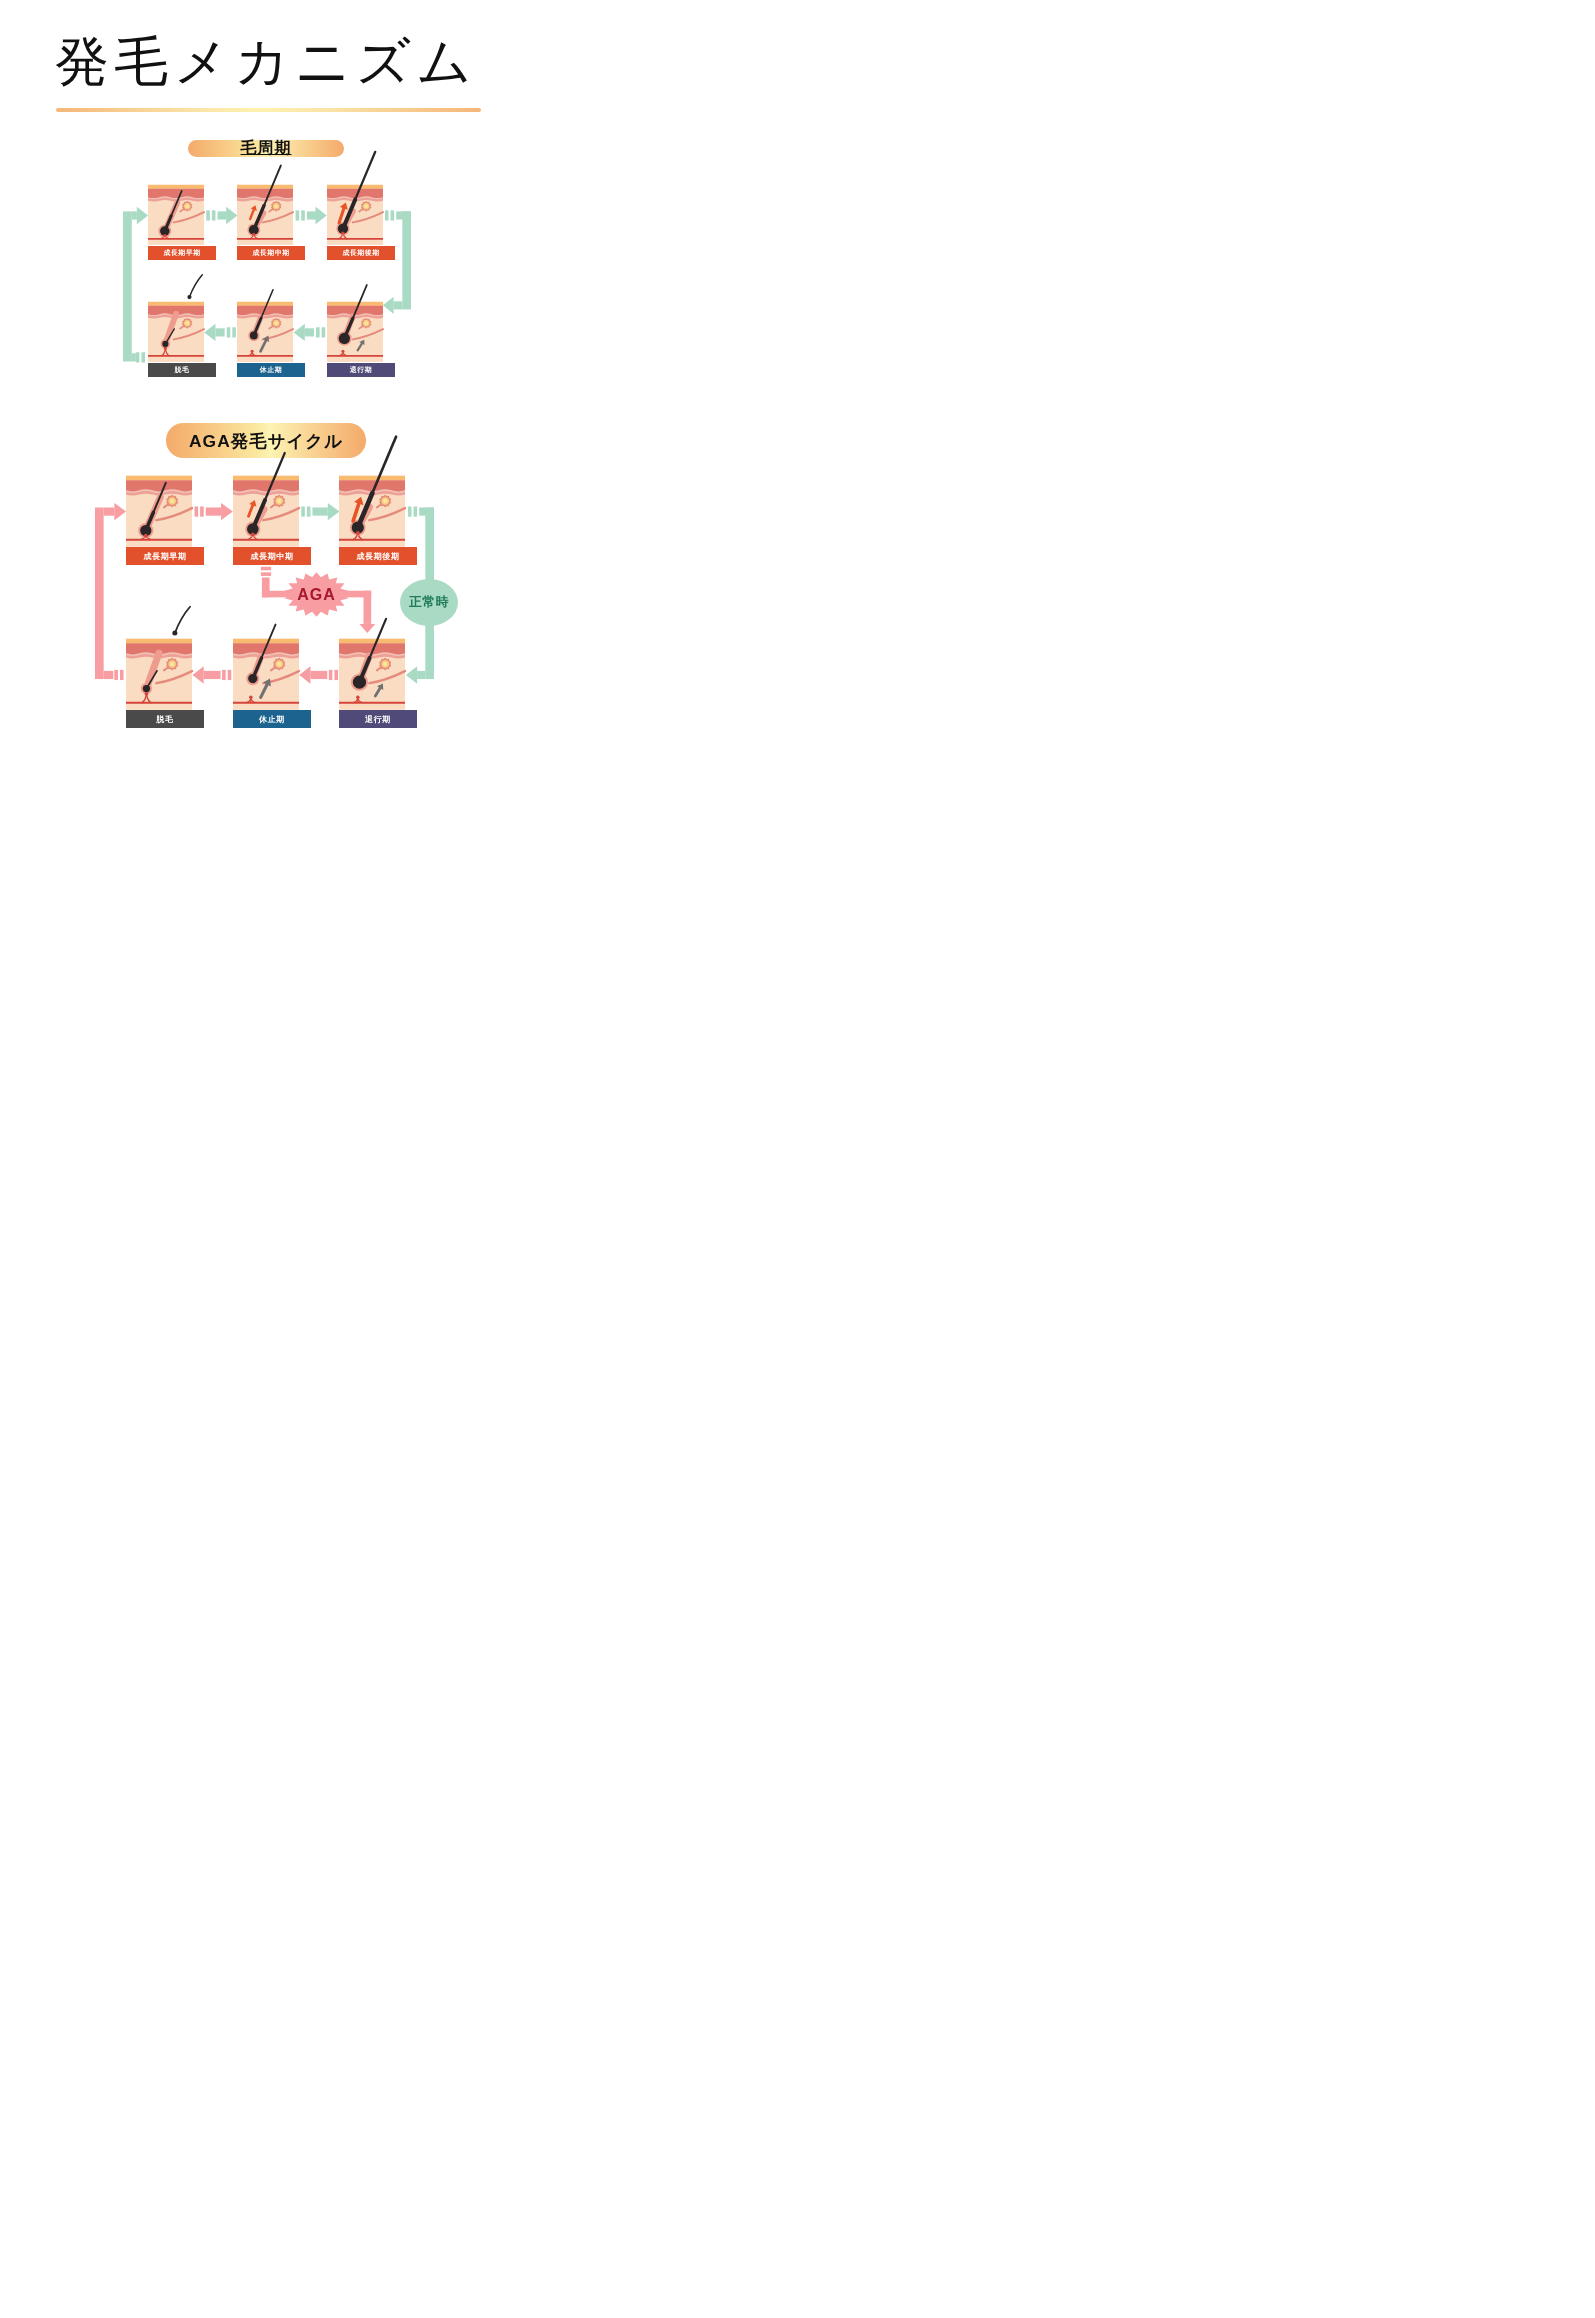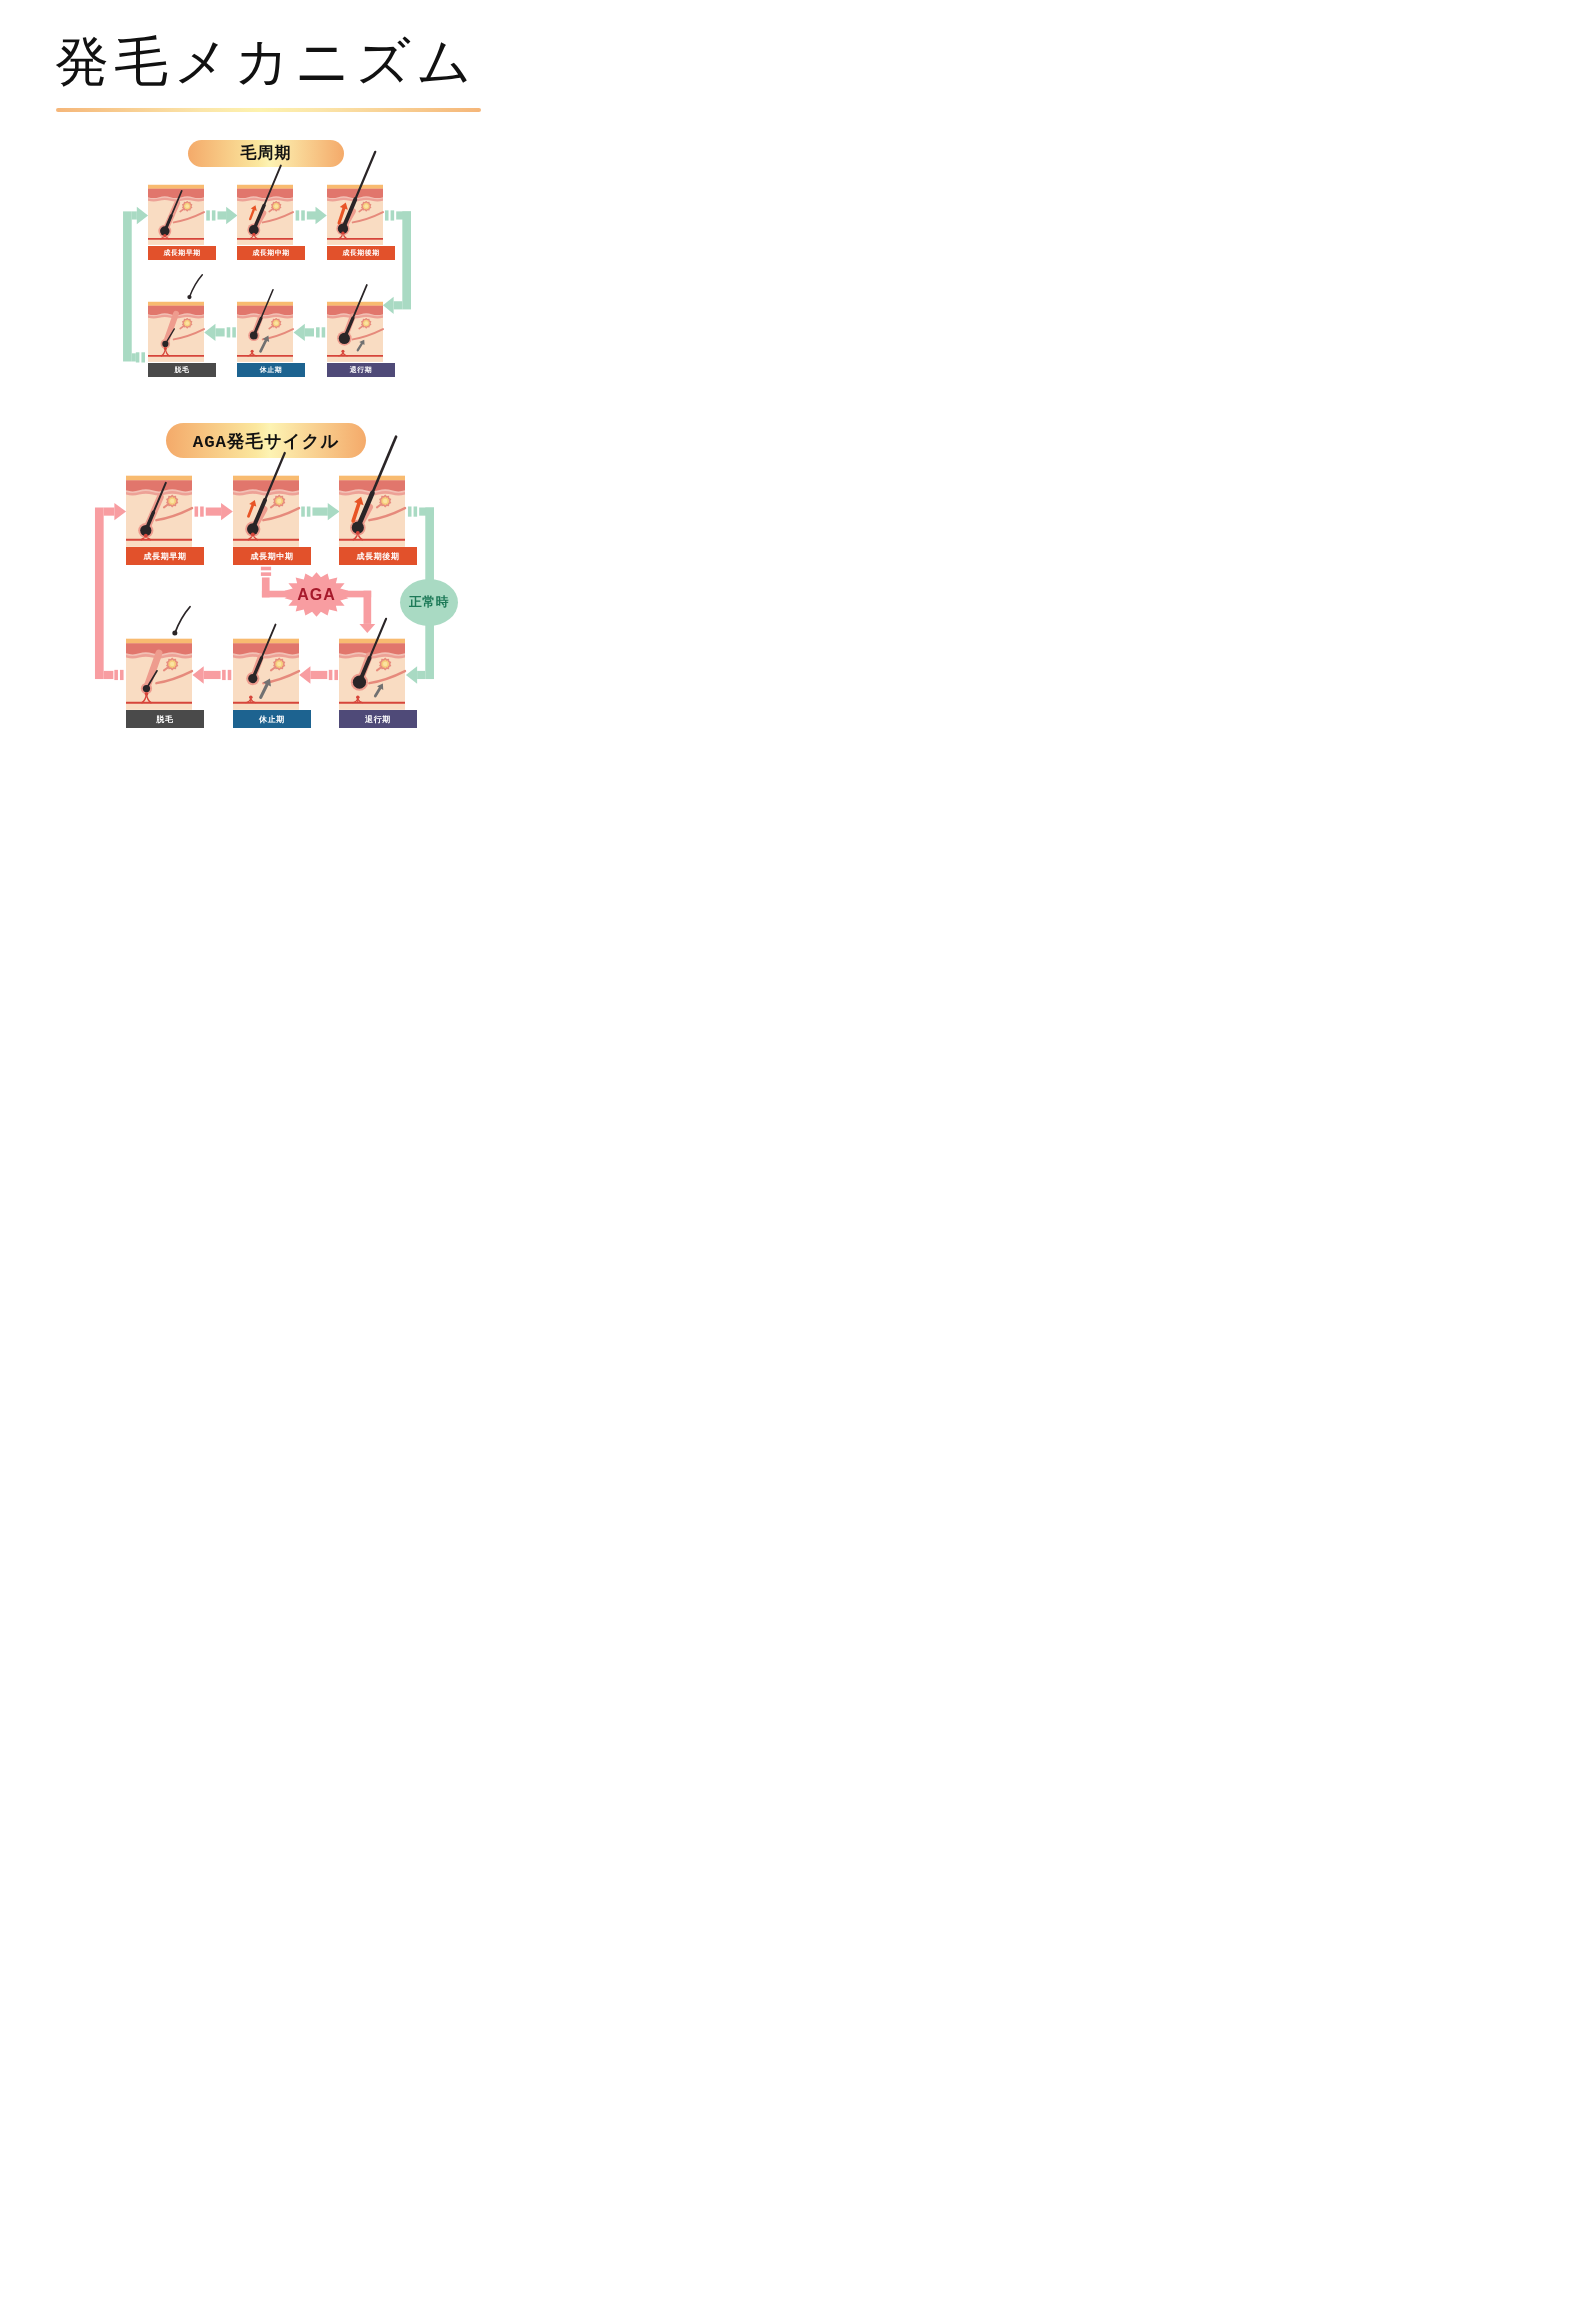--- a/index.html
+++ b/index.html
@@ -6,22 +6,22 @@
   .page{position:relative;width:532px;height:773px;background:#fff;overflow:hidden;
         font-family:"Liberation Sans",sans-serif;}
   .title{position:absolute;top:25.5px;left:0;width:100%;text-align:center;margin:0;
          font-family:"Liberation Serif","DejaVu Serif",serif;font-weight:500;
          font-size:54px;letter-spacing:0.10em;color:#111;}
   .divider{position:absolute;left:56px;top:108px;width:425px;height:4.1px;border-radius:2px;
            background:linear-gradient(90deg,#f5b679 0%,#fbe5a9 34%,#fdf2ae 48%,#fbe5a9 62%,#f5b679 100%);}
   .badge{position:absolute;display:flex;align-items:center;justify-content:center;
          font-weight:bold;color:#111;letter-spacing:0.06em;
          background:linear-gradient(90deg,#f4aa6a 0%,#fbe79e 45%,#fdf3b3 52%,#f4aa6a 100%);}
-  .badge1{left:188px;top:140px;width:156px;height:27px;border-radius:13.8px;font-size:16px;}
-  .badge2{left:166px;top:423px;width:200px;height:35px;border-radius:17.4px;font-size:17.4px;font-family:Liberation Mono, monospace;}
+  .badge1{left:188px;top:140px;width:156px;height:17px;border-radius:13.8px;font-size:16px;text-decoration:underline;}
+  .badge2{left:166px;top:423px;width:200px;height:35px;border-radius:17.4px;font-size:17.4px;}
   .conn{position:absolute;left:0;top:0;z-index:1;}
   .panel{position:absolute;z-index:2;padding-left:12px;}
   .panel svg{position:absolute;left:0;top:-41px;overflow:visible;}
   .plabel{position:absolute;left:0;bottom:0;width:100%;display:flex;align-items:center;justify-content:center;
           color:#fff;font-weight:bold;letter-spacing:0.08em;}
   .burst{position:absolute;left:281px;top:569px;width:71px;height:51px;z-index:3;}
   .burst svg{position:absolute;left:0;top:0;}
   .burst span{position:absolute;left:0;top:0;width:100%;height:100%;display:flex;align-items:center;justify-content:center;
               font-size:16px;font-weight:bold;letter-spacing:0.06em;}
   .normal{position:absolute;left:400px;top:579px;width:58px;height:47px;border-radius:50%;z-index:3;

